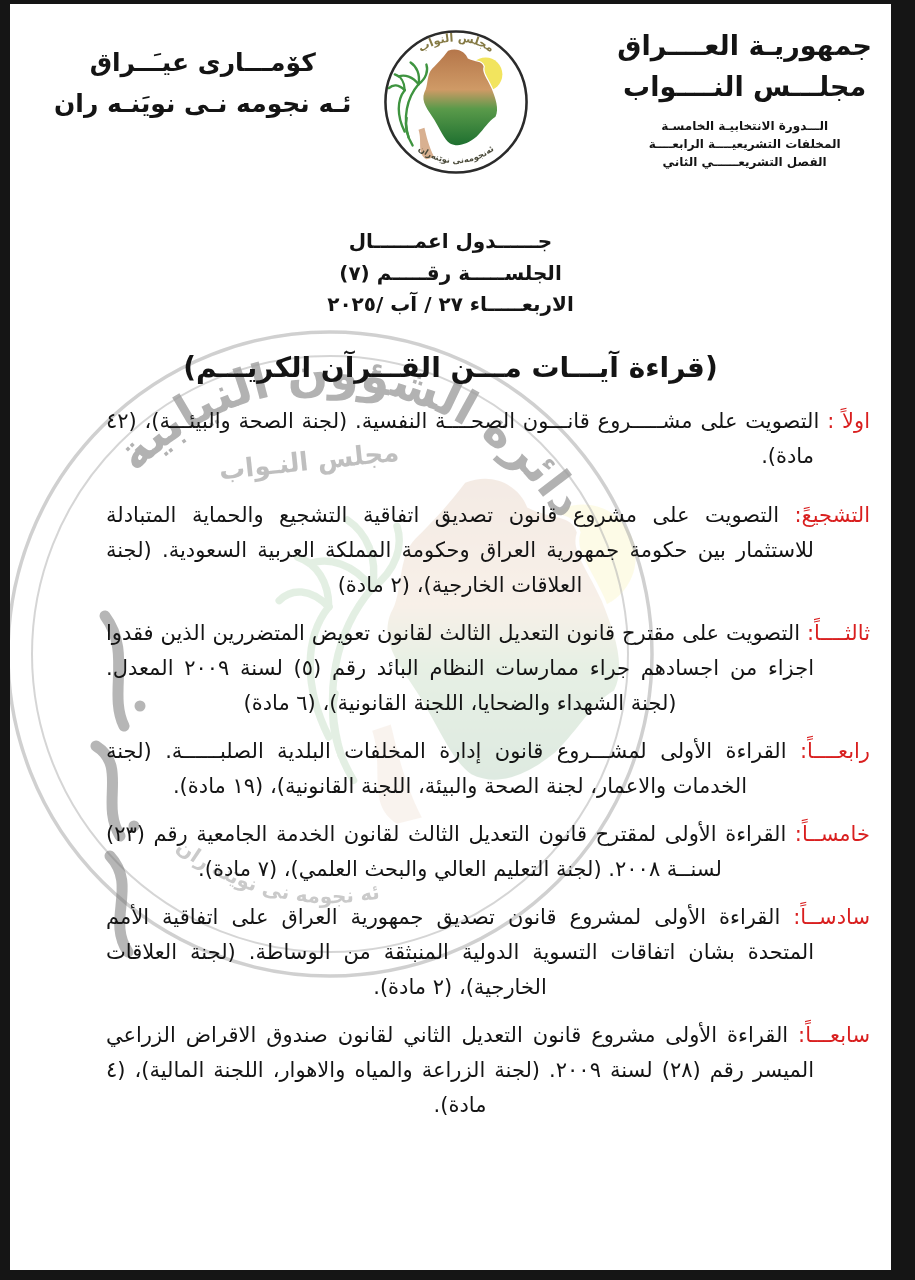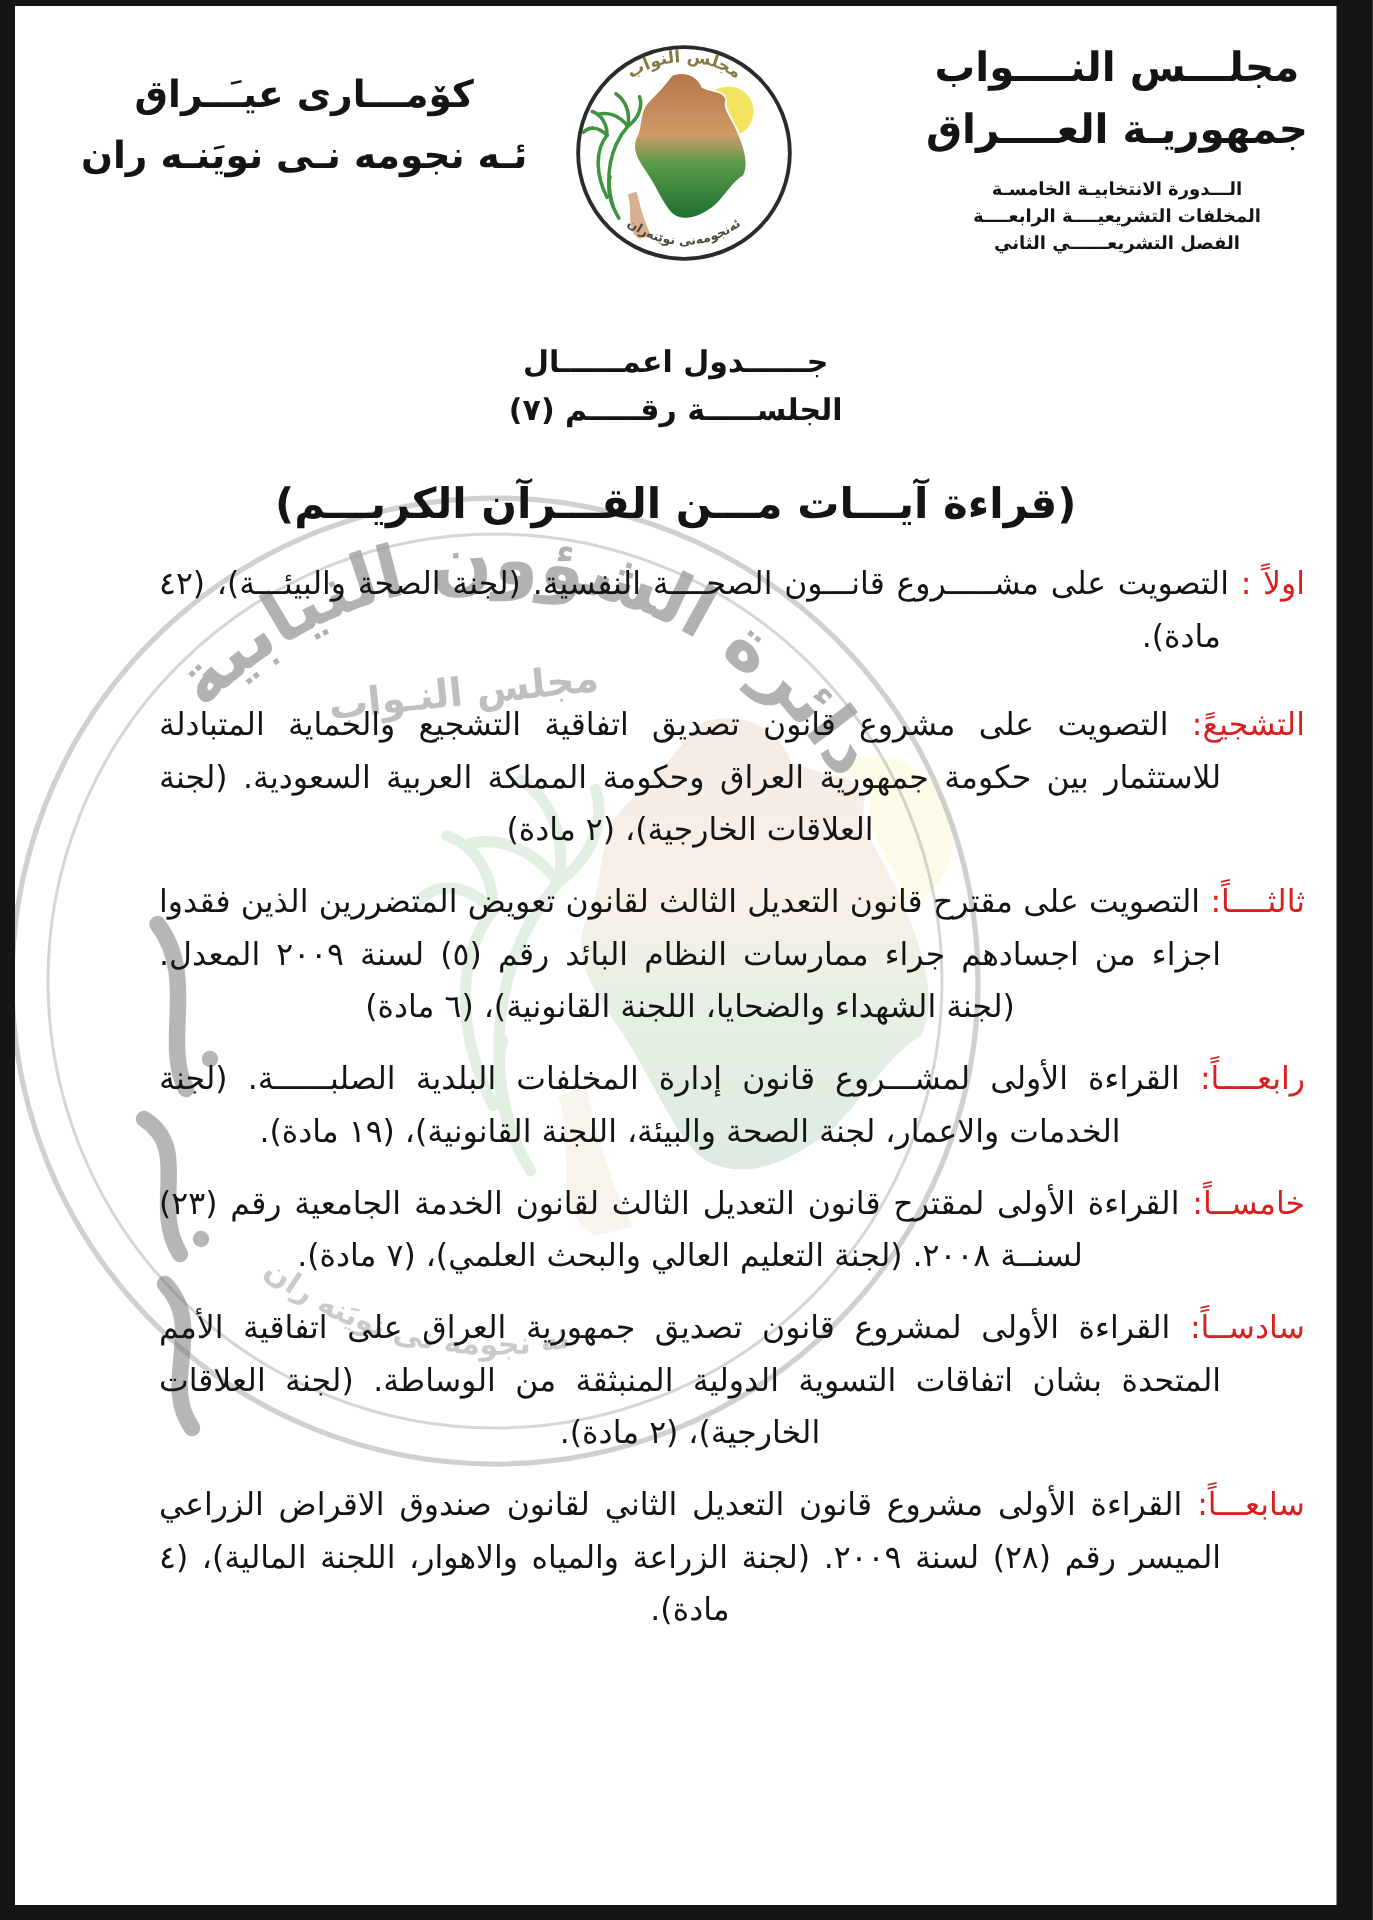--- a/index.html
+++ b/index.html
@@ -92,22 +92,22 @@
         <path d="M100,852 C128,882 96,916 118,948"></path>
         <circle cx="130" cy="702" r="5.5" fill="#6f6f6f" stroke="none"></circle>
         <circle cx="124" cy="822" r="5.5" fill="#6f6f6f" stroke="none"></circle>
       </g>
     </svg>
 
     <div class="content">
 
       <div class="header">
         <div class="hdr-right">
+          <div class="big">جمهوريـة العــــراق</div>
           <div class="big">مجلـــس النــــواب</div>
-          <div class="big">جمهوريـة العــــراق</div>
           <div class="session-info">
             <div>الـــدورة الانتخابيـة الخامسـة</div>
             <div>المخلفات التشريعيــــة الرابعــــة</div>
             <div>الفصل التشريعــــــي الثاني</div>
           </div>
         </div>
 
         <div class="hdr-logo">
           <svg width="150" height="152" viewBox="-76 -76 152 152">
             <defs>
@@ -127,20 +127,21 @@
 
         <div class="hdr-left">
           <div class="big">كۆمـــارى عيـَــراق</div>
           <div class="big">ئـه نجومه نـى نويَنـه ران</div>
         </div>
       </div>
 
       <div class="title-block">
         <div>جــــــدول اعمــــــال</div>
         <div>الجلســـــة رقـــــم (٧)</div>
+        <div>الاربعـــــاء ٢٧ / آب /٢٠٢٥</div>
       </div>
 
       <div class="quran-line">(قراءة آيـــات مـــن القـــرآن الكريـــم)</div>
 
       <div class="items">
         <p class="item first"><span class="lbl">اولاً :</span> <span class="txt">التصويت على مشـــــروع قانـــون الصحــــة النفسية. (لجنة الصحة والبيئـــة)، (٤٢ مادة).</span></p>
         <p class="item"><span class="lbl">التشجيعً:</span> <span class="txt">التصويت على مشروع قانون تصديق اتفاقية التشجيع والحماية المتبادلة للاستثمار بين حكومة جمهورية العراق وحكومة المملكة العربية السعودية. (لجنة العلاقات الخارجية)، (٢ مادة)</span></p>
         <p class="item"><span class="lbl">ثالثــــاً:</span> <span class="txt">التصويت على مقترح قانون التعديل الثالث لقانون تعويض المتضررين الذين فقدوا اجزاء من اجسادهم جراء ممارسات النظام البائد رقم (٥) لسنة ٢٠٠٩ المعدل. (لجنة الشهداء والضحايا، اللجنة القانونية)، (٦ مادة)</span></p>
         <p class="item"><span class="lbl">رابعــــاً:</span> <span class="txt">القراءة الأولى لمشـــروع قانون إدارة المخلفات البلدية الصلبــــــة. (لجنة الخدمات والاعمار، لجنة الصحة والبيئة، اللجنة القانونية)، (١٩ مادة).</span></p>
         <p class="item"><span class="lbl">خامســاً:</span> <span class="txt">القراءة الأولى لمقترح قانون التعديل الثالث لقانون الخدمة الجامعية رقم (٢٣) لسنــة ٢٠٠٨. (لجنة التعليم العالي والبحث العلمي)، (٧ مادة).</span></p>

